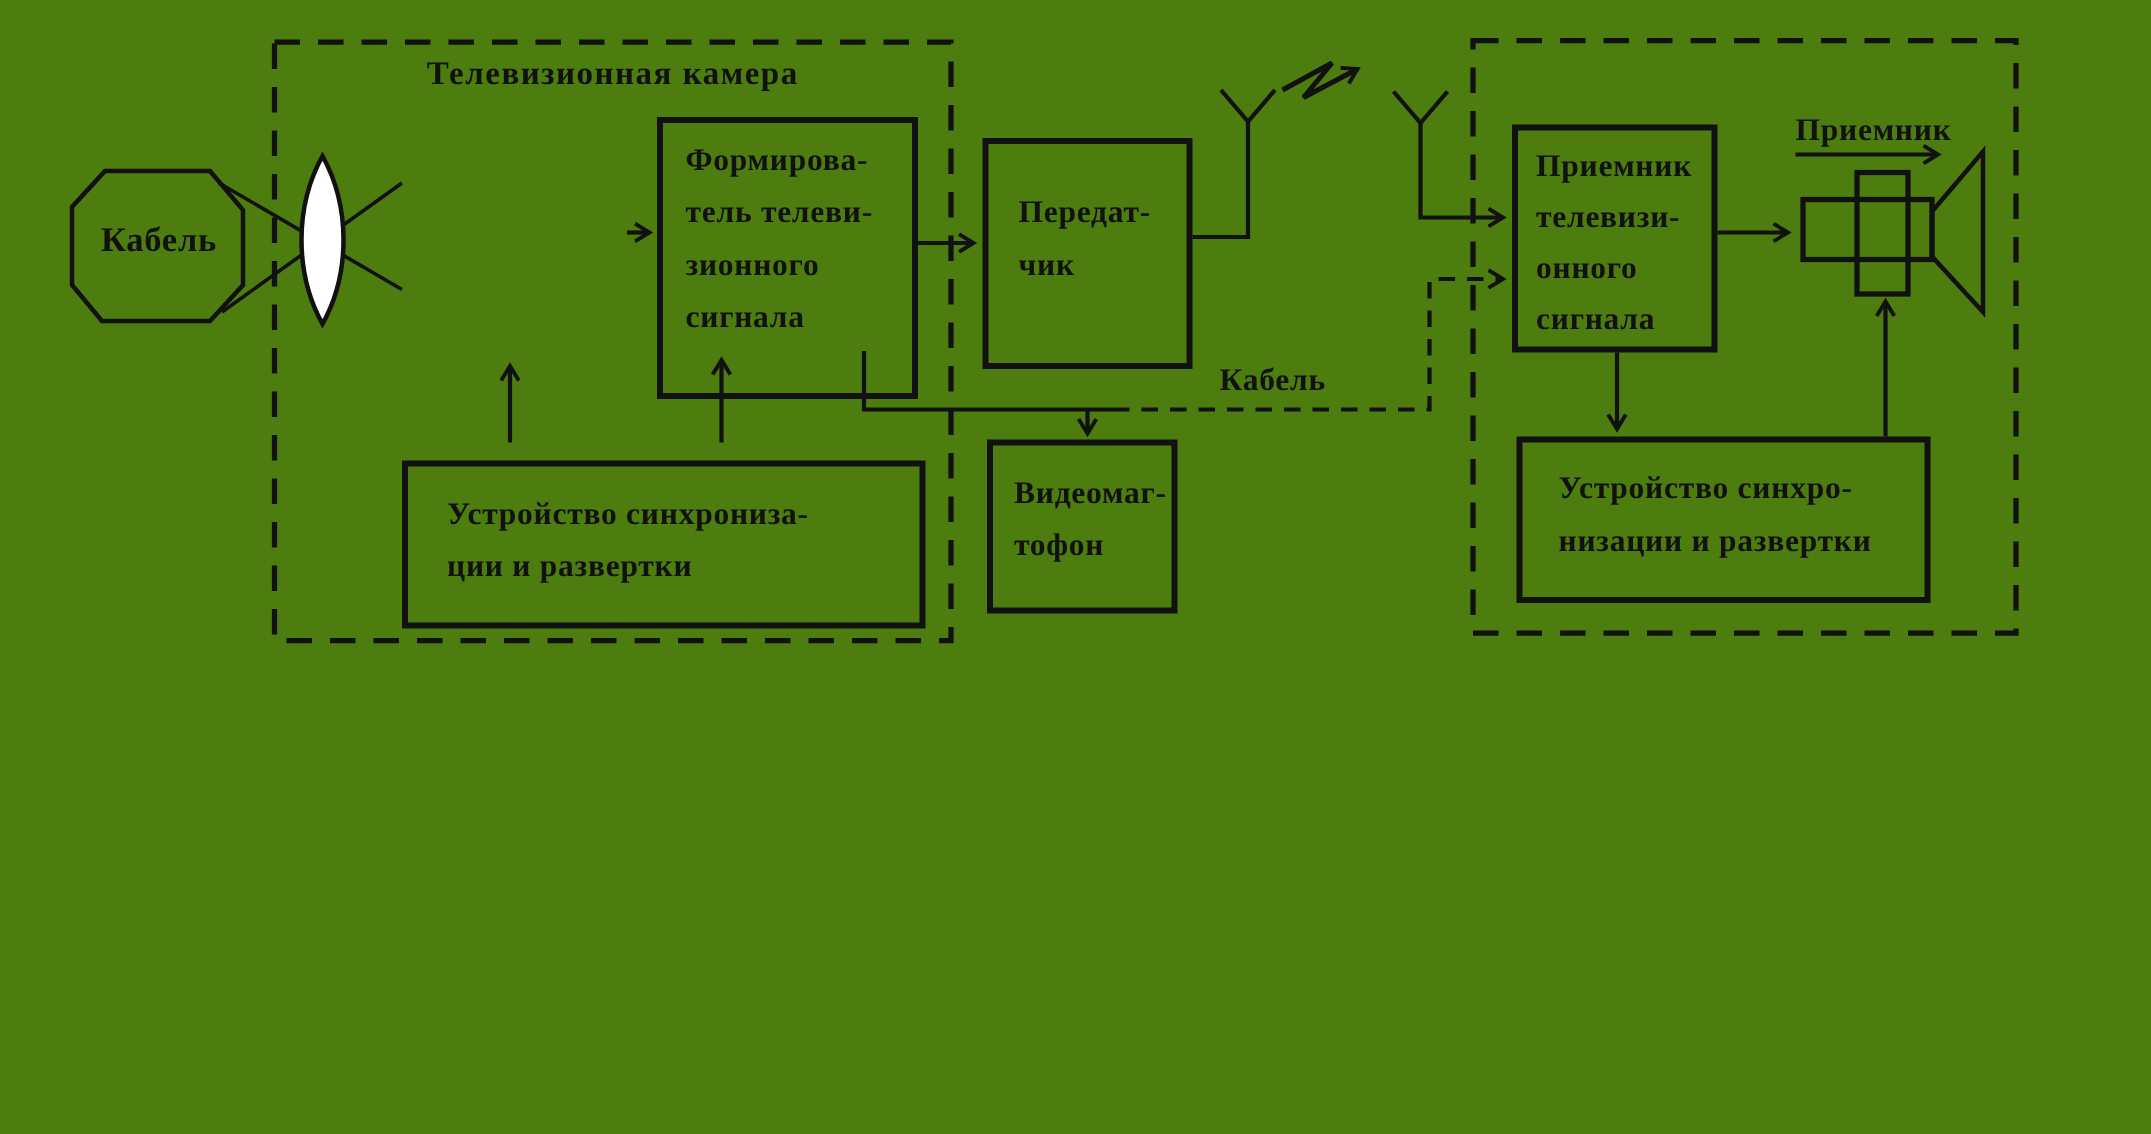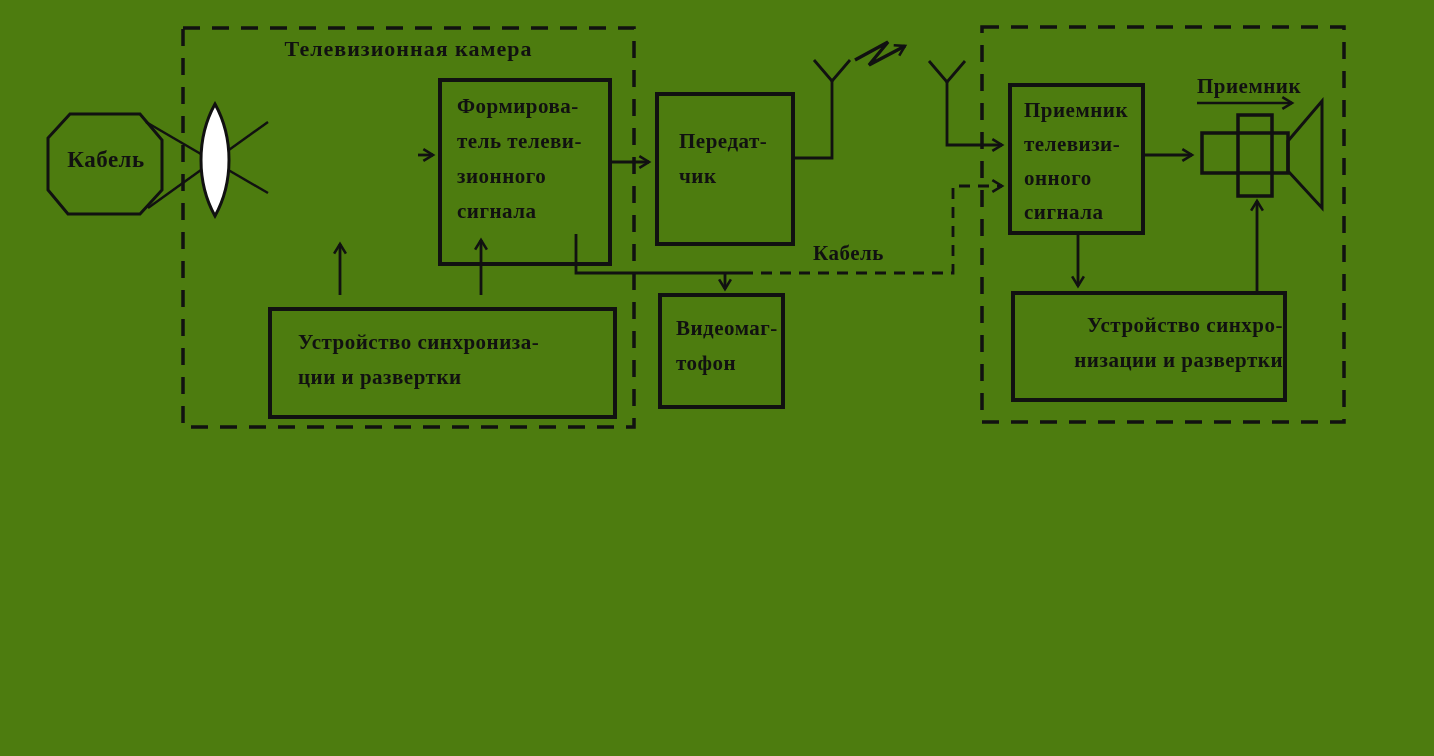--- a/index.html
+++ b/index.html
@@ -116,18 +116,18 @@
 
   <div class="box rb" style="left:1008px; top:83px; width:137px; height:152px; padding:6px 0 0 12px;">
     <div class="box-label">Приемник
 телевизи-
 онного
 сигнала</div>
   </div>
 
   <div class="free-label" style="left:1197px; top:74px;">Приемник</div>
 
-  <div class="box" style="left:1011px; top:291px; width:276px; height:111px; padding:13px 0 0 24px;text-align:right;">
+  <div class="box" style="left:1011px; top:291px; width:276px; height:111px; padding:13px 0 0 24px;">
     <div class="box-label">Устройство синхро-
 низации и развертки</div>
   </div>
 
 </div>
 
 </body></html>

